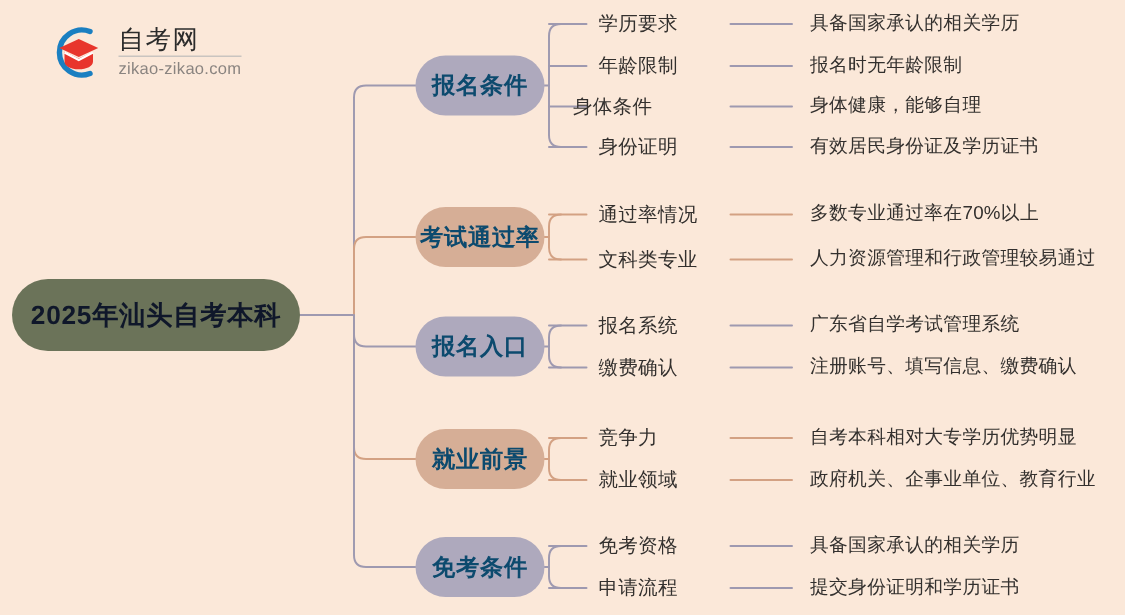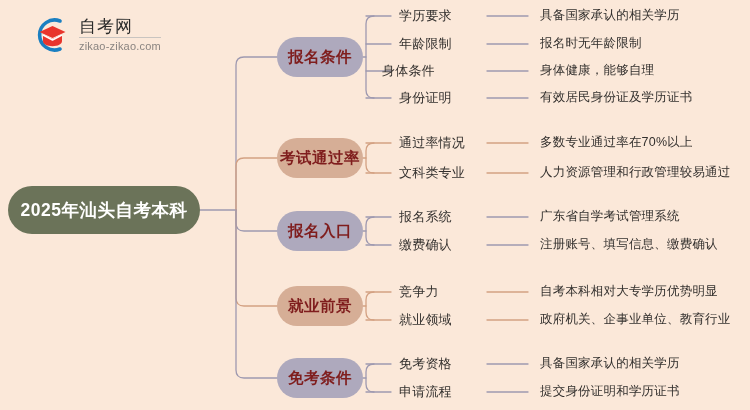--- a/index.html
+++ b/index.html
@@ -19,26 +19,26 @@
   .logo-text{display:flex;flex-direction:column;justify-content:center;line-height:1;}
   .logo-cn{font-size:17px;font-weight:normal;color:#2b2b2b;letter-spacing:1px;
            padding-bottom:2px;border-bottom:1px solid #c9c4c0;}
   .logo-url{font-size:11px;color:#8a8480;letter-spacing:.2px;padding-top:3px;}
 
   
   .node{position:absolute;display:flex;align-items:center;justify-content:center;
         box-sizing:border-box;}
   .root{
     left:8px;top:186px;width:192px;height:48px;border-radius:24px;
-    background:#6b7359;color:#ffffff;font-size:17.5px;font-weight:bold;
+    background:#6b7359;color:#0f172a;font-size:17.5px;font-weight:bold;
     letter-spacing:.5px;
   }
   .branch{
     width:86px;height:40px;border-radius:20px;
-    font-size:15.5px;font-weight:bold;color:#7f1d1d;letter-spacing:.5px;
+    font-size:15.5px;font-weight:bold;color:#0c4a6e;letter-spacing:.5px;
   }
   .branch.purple{background:#aea9bd;}
   .branch.tan{background:#d6ae96;}
 
   
   .sub{position:absolute;font-size:13px;color:#33302e;white-space:nowrap;
        letter-spacing:.2px;}
   .leaf{position:absolute;font-size:12.5px;color:#33302e;white-space:nowrap;
         letter-spacing:.2px;}
 </style>

